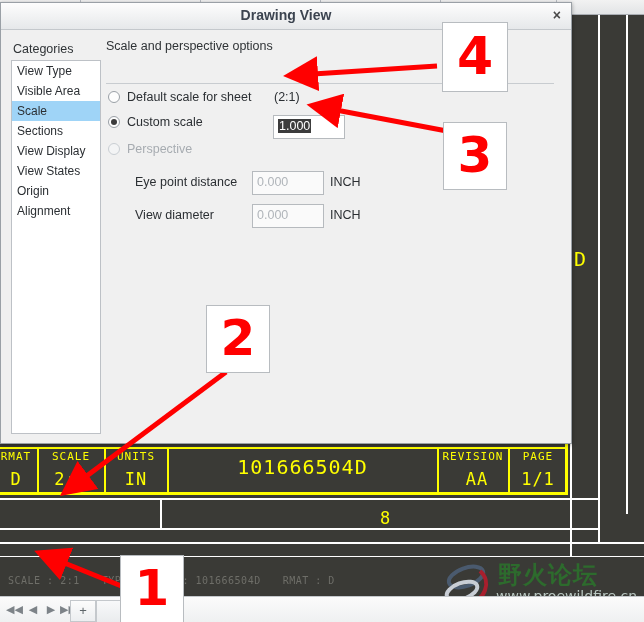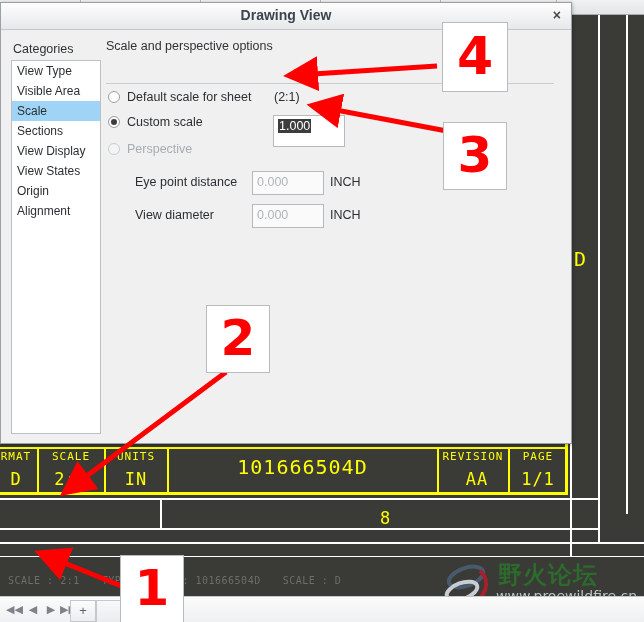--- a/index.html
+++ b/index.html
@@ -234,21 +234,21 @@
       <div class="grp-rule"></div>
 
       <div class="row" style="left:107px;top:60px;">
         <span class="radio"></span><span>Default scale for sheet</span>
       </div>
       <div class="row" style="left:273px;top:60px;">(2:1)</div>
 
       <div class="row" style="left:107px;top:85px;">
         <span class="radio on"></span><span>Custom scale</span>
       </div>
-      <div class="txtfield" style="left:272px;top:85px;width:72px;height:32px;">
+      <div class="txtfield" style="left:272px;top:85px;width:72px;height:24px;">
         <span class="sel-text">1.000</span>
       </div>
 
       <div class="row" style="left:107px;top:112px;">
         <span class="radio dis"></span><span class="dis-text">Perspective</span>
       </div>
 
       <div class="row" style="left:134px;top:145px;">Eye point distance</div>
       <div class="txtfield disabled" style="left:251px;top:141px;width:72px;height:24px;">
         <span>0.000</span>
@@ -260,21 +260,21 @@
         <span>0.000</span>
       </div>
       <div class="unit" style="left:329px;top:178px;">INCH</div>
 
 
     </div>
   </div>
 
   <div class="statusbar">
     <div class="status-text">
-      <span>SCALE : 2:1</span><span>TYPE :</span><span>ME : 101666504D</span><span>SCALE : D</span>
+      <span>SCALE : 2:1</span><span>TYPE :</span><span>ME : 101666504D</span><span>RMAT : D</span>
     </div>
   </div>
 
   <div class="wm">
     <svg class="wm-logo" viewBox="0 0 56 46">
       <ellipse cx="26" cy="16" rx="18" ry="9" transform="rotate(-20 26 16)" fill="none" stroke="#4a5a6e" stroke-width="4"></ellipse>
       <ellipse cx="22" cy="30" rx="16" ry="8" transform="rotate(-20 22 30)" fill="none" stroke="#c8cdd4" stroke-width="4"></ellipse>
       <path d="M40 10 C52 20 46 40 26 44" fill="none" stroke="#a81f2d" stroke-width="4"></path>
     </svg>
     <div class="wm-cn">野火论坛</div>

